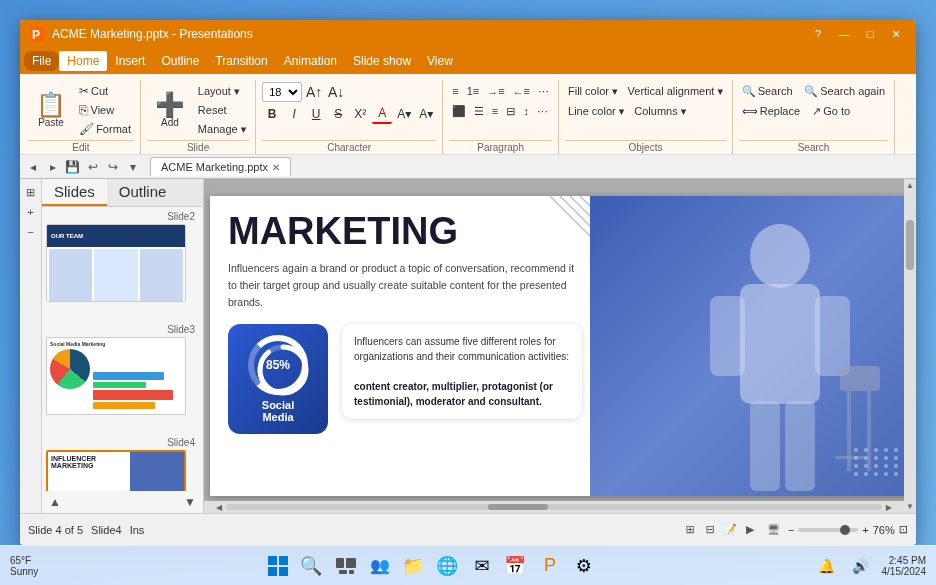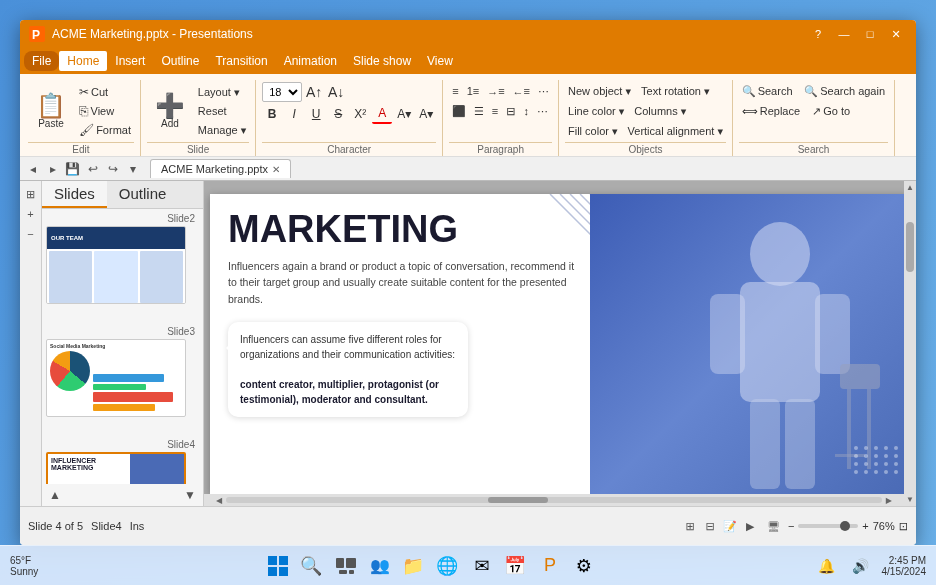--- a/index.html
+++ b/index.html
@@ -199,21 +199,21 @@
       display: flex;
       flex-direction: column;
       align-items: center;
       padding: 4px 0;
       gap: 2px;
     }
     .vert-btn { width: 18px; height: 18px; display: flex; align-items: center; justify-content: center; font-size: 11px; cursor: pointer; color: #555; border-radius: 2px; }
 
     
     .bottom-bar {
-      height: 39px;
+      height: 32px;
       background: #f0f0f0;
       border-top: 1px solid #ccc;
       display: flex;
       align-items: center;
       padding: 0 8px;
       gap: 8px;
       font-size: 11px;
       color: #333;
     }
     .view-btns { display: flex; gap: 2px; }
@@ -421,40 +421,32 @@
               <div class="sml-btn">⋯</div>
             </div>
           </div>
           <div class="rg-label">Paragraph</div>
         </div>
 
         <div class="rg">
           <div class="rg-top" style="flex-direction:column; gap:2px; align-items:flex-start;">
             <div style="display:flex; align-items:center; gap:4px;">
               <div class="sml-btn">
-                  <span>New object ▾</span>
-                </div>
-              <div class="sml-btn">
-                  <span>Text rotation ▾</span>
+                  <span>Fill color ▾</span>
+                </div>
+              <div class="sml-btn">
+                  <span>Vertical alignment ▾</span>
                 </div>
             </div>
             <div style="display:flex; align-items:center; gap:4px;">
               <div class="sml-btn">
                   <span>Line color ▾</span>
                 </div>
               <div class="sml-btn">
                   <span>Columns ▾</span>
-                </div>
-            </div>
-            <div style="display:flex; align-items:center; gap:4px;">
-              <div class="sml-btn">
-                  <span>Fill color ▾</span>
-                </div>
-              <div class="sml-btn">
-                  <span>Vertical alignment ▾</span>
                 </div>
             </div>
           </div>
           <div class="rg-label">Objects</div>
         </div>
 
         <div class="rg">
           <div class="rg-top" style="flex-direction:column; gap:2px; align-items:flex-start;">
             <div style="display:flex; align-items:center; gap:6px;">
               <div class="sml-btn">🔍 <span>Search</span></div>
@@ -565,20 +557,33 @@
                 <line x1="20" y1="0" x2="60" y2="40" stroke="#1a3a8b" stroke-width="1.5" opacity="0.3"></line>
                 <line x1="30" y1="0" x2="60" y2="30" stroke="#1a3a8b" stroke-width="1.5" opacity="0.3"></line>
                 <line x1="40" y1="0" x2="60" y2="20" stroke="#1a3a8b" stroke-width="1.5" opacity="0.3"></line>
                 <line x1="50" y1="0" x2="60" y2="10" stroke="#1a3a8b" stroke-width="1.5" opacity="0.3"></line>
                 <line x1="10" y1="0" x2="60" y2="50" stroke="#1a3a8b" stroke-width="1.5" opacity="0.3"></line>
               </svg>
             </div>
             <div style="font-size:38px; font-weight:900; color:#1a1a2e; font-family:Arial,sans-serif; line-height:1; margin-bottom:10px;">MARKETING</div>
             <div style="font-size:10.5px; color:#444; line-height:1.6; margin-bottom:14px;">Influencers again a brand or product a topic of conversation, recommend it to their target group and usually create suitable content for the presented brands.</div>
             <div class="infographic">
+              <div class="donut-container">
+                <div class="donut-circle">
+                  <svg width="58" height="58" viewBox="0 0 58 58" style="position:absolute; top:0; left:0;">
+                    <circle cx="29" cy="29" r="23" fill="none" stroke="rgba(255,255,255,0.25)" stroke-width="5"></circle>
+                    <circle cx="29" cy="29" r="23" fill="none" stroke="white" stroke-width="5" stroke-dasharray="128 149" stroke-linecap="round" transform="rotate(-90 29 29)"></circle>
+                  </svg>
+                  <span style="font-size:12px; font-weight:bold; color:white; z-index:1;">85%</span>
+                </div>
+                <div class="donut-label">
+                  <span>Social</span><br>
+                  <span>Media</span>
+                </div>
+              </div>
               <div class="callout-box">
                 <span>Influencers can assume five different roles for organizations and their communication activities:</span><br><br>
                 <span class="callout-bold">content creator, multiplier, protagonist (or testimonial), moderator and consultant.</span>
               </div>
             </div>
           </div>
 
           <div class="slide-right">
             <div class="slide-right-content"></div>
 

